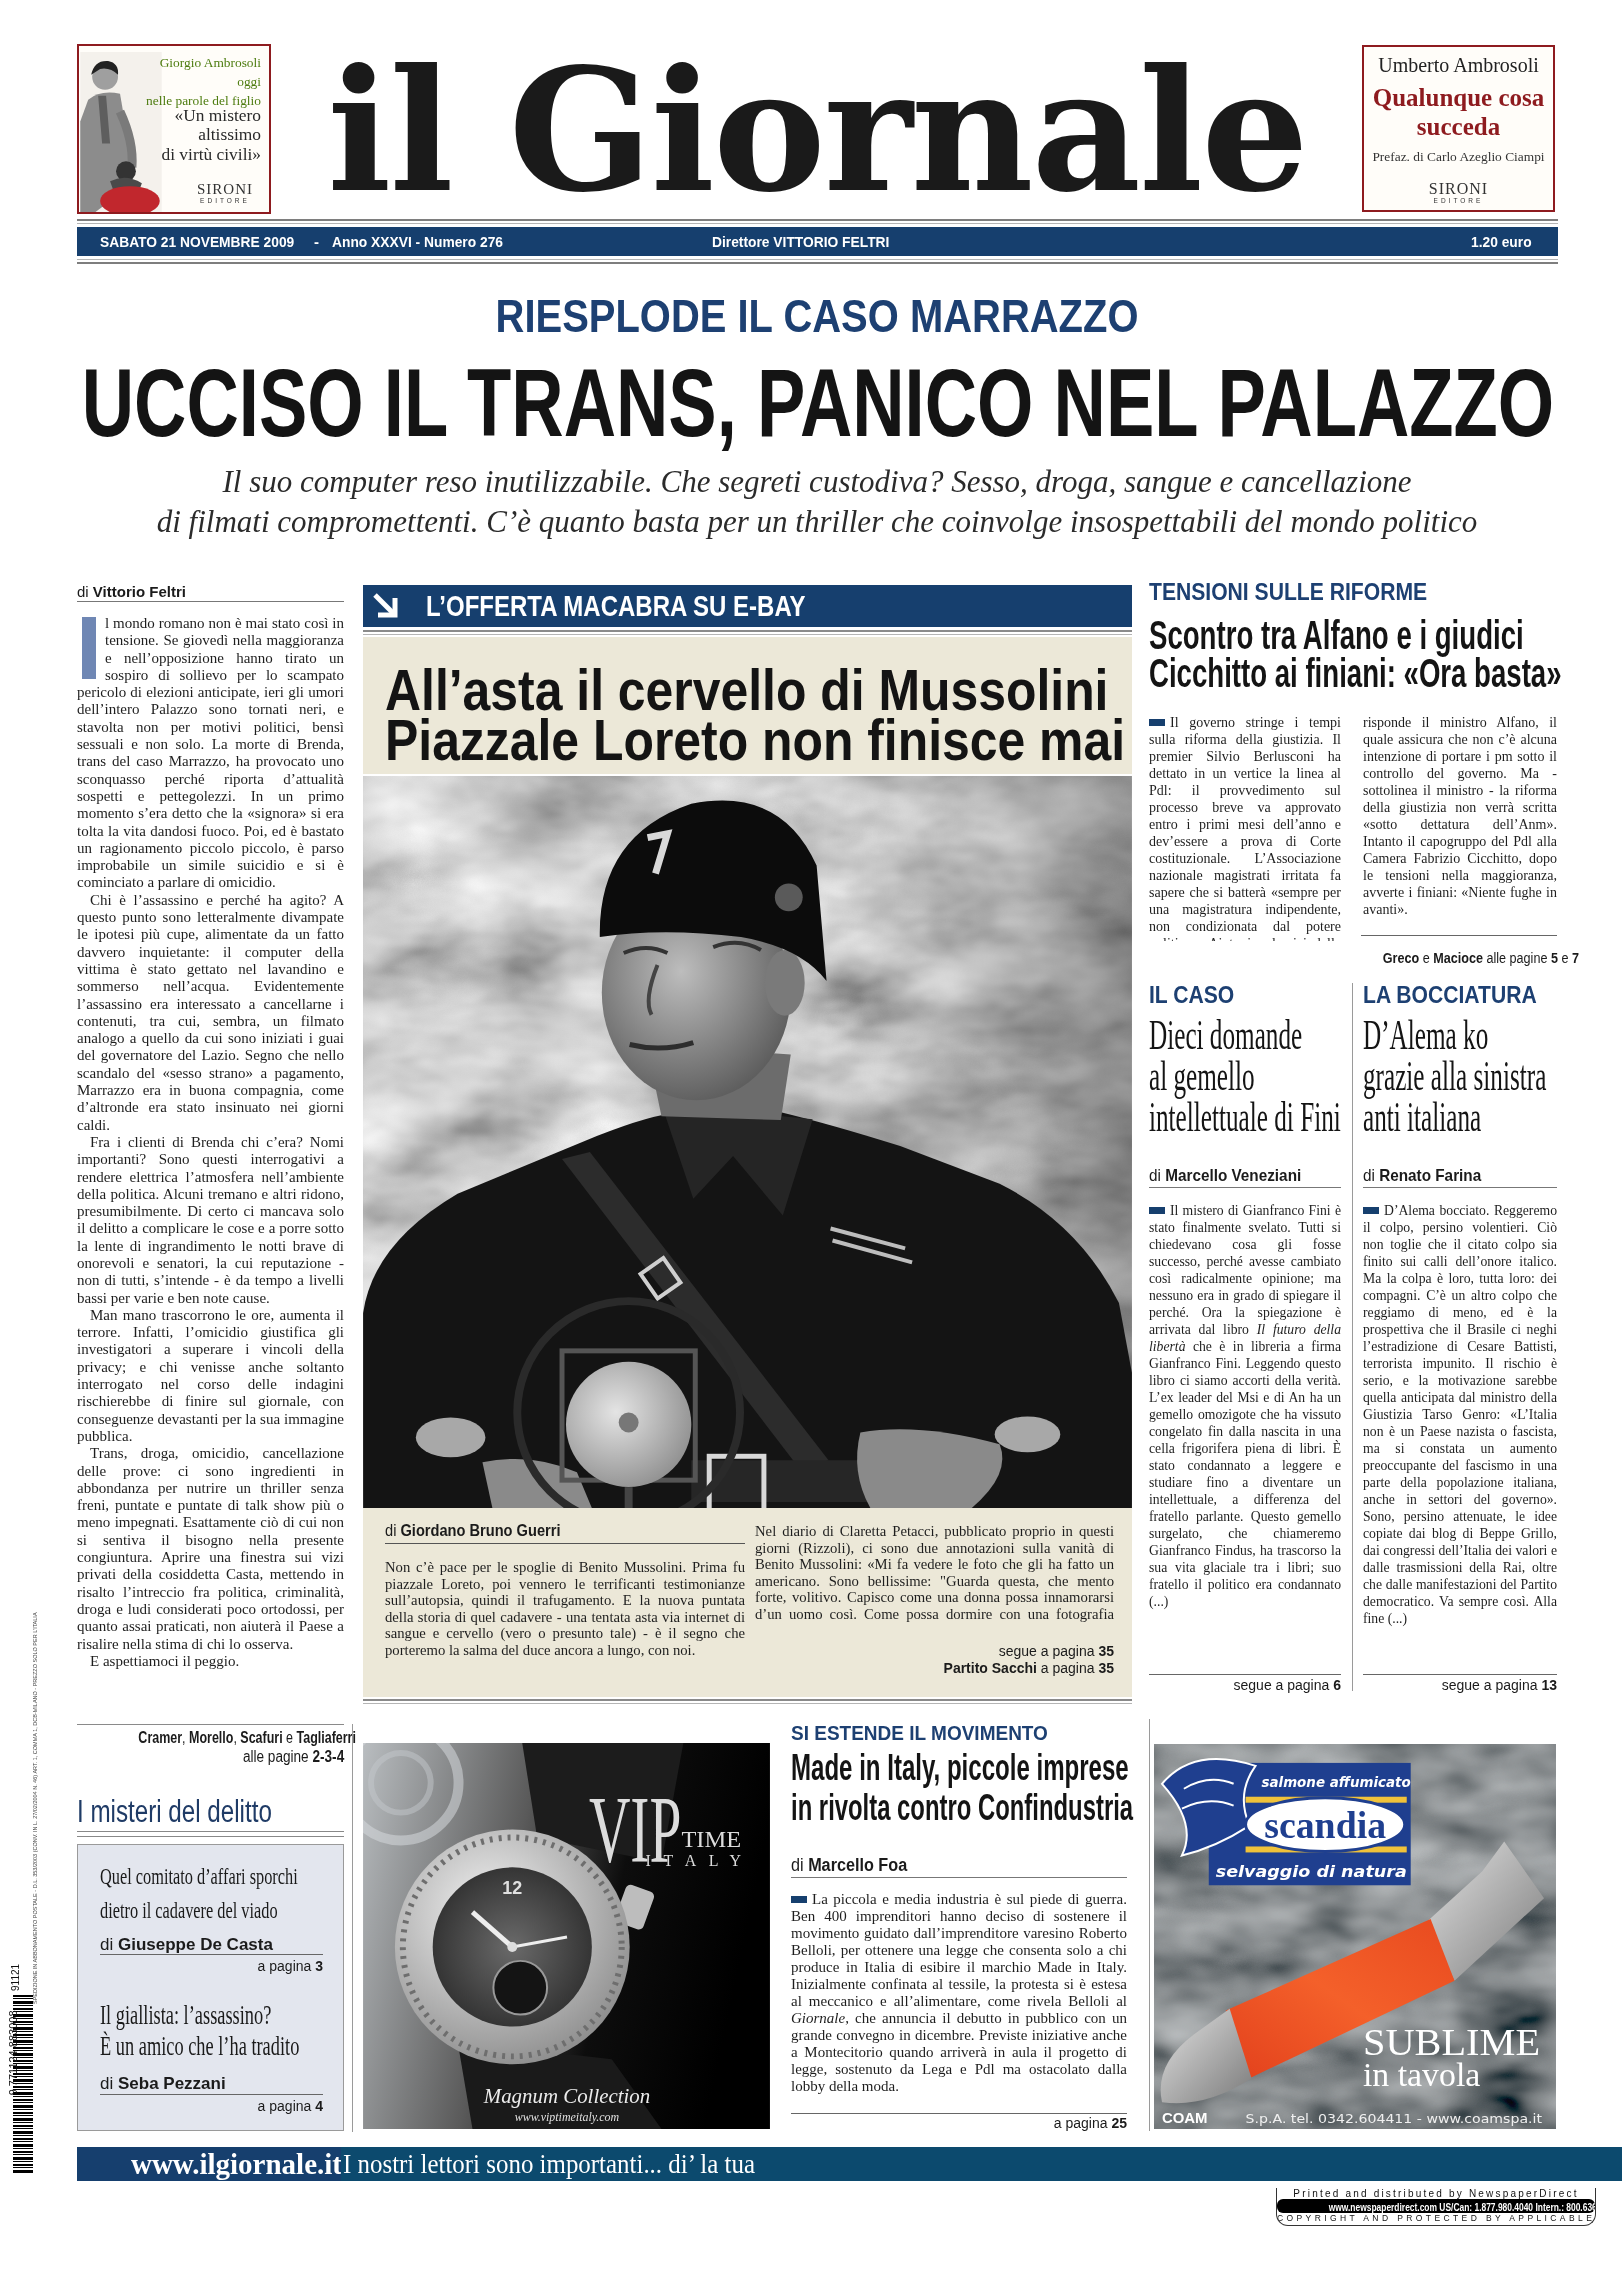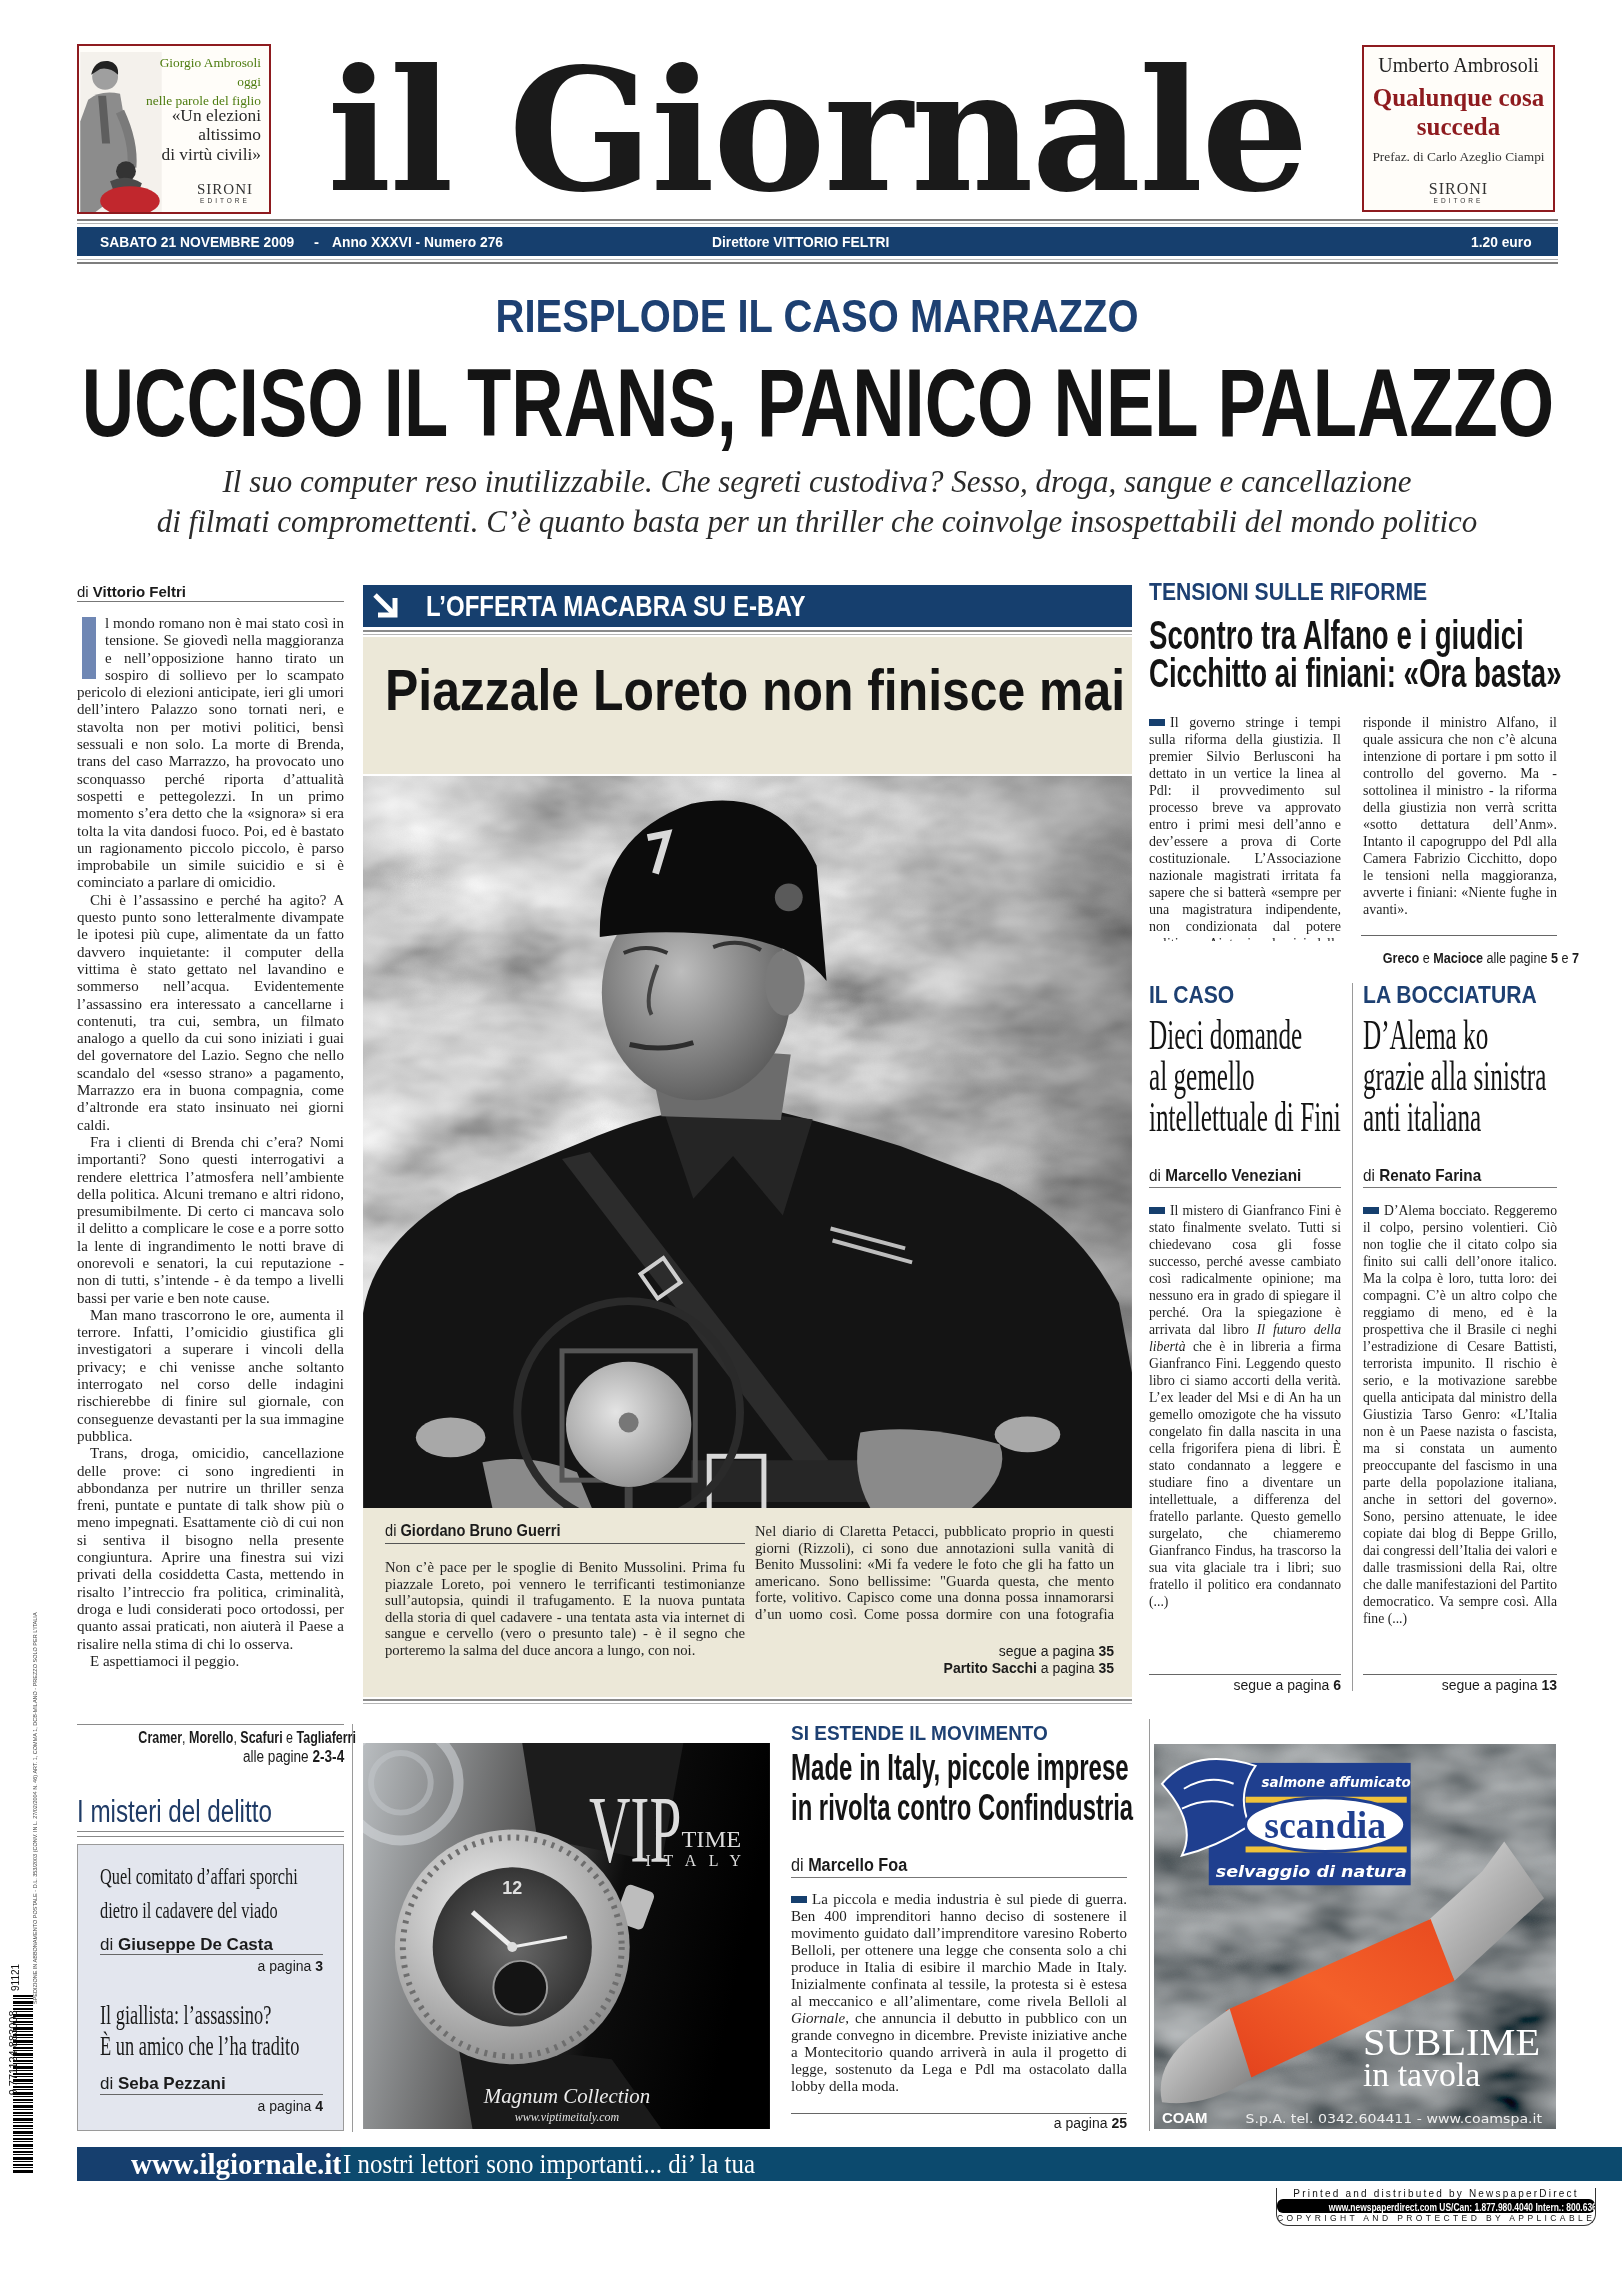--- a/index.html
+++ b/index.html
@@ -41,21 +41,21 @@
     <path d="M40,60 Q54,90 52,116" stroke="#7a7a7a" stroke-width="9" fill="none"></path>
     <circle cx="46" cy="120" r="10" fill="#333"></circle>
     <path d="M30,130 Q46,122 62,132 L58,143 Q46,136 34,141 Z" fill="#4a4a4a"></path>
     <ellipse cx="50" cy="150" rx="30" ry="15" fill="#c1272d"></ellipse>
   </svg>
   <div class="abs" style="right:8px;top:7px;width:124px;text-align:right;color:#4d7c0f;font-size:13.4px;line-height:19px">
     <div>Giorgio Ambrosoli oggi</div>
     <div>nelle parole del figlio</div>
   </div>
   <div class="abs" style="right:8px;top:60px;width:124px;text-align:right;color:#2a2a2a;font-size:17.4px;line-height:19.4px">
-    <div>«Un elezioni</div>
+    <div>«Un mistero</div>
     <div>altissimo</div>
     <div>di virtù civili»</div>
   </div>
   <div class="abs" style="right:9px;top:136px;width:70px;text-align:center;color:#333">
     <div style="font-size:15px;line-height:15px;letter-spacing:1px">SIRONI</div>
     <div class="sans" style="font-size:6.5px;line-height:8px;letter-spacing:3px">EDITORE</div>
   </div>
 </div>
 
 <div class="abs" style="left:0;top:46px;width:1634px;text-align:center;font-family:'DejaVu Serif',serif;font-weight:bold;font-size:169px;line-height:169px;letter-spacing:-2px;color:#1a1a1a;white-space:nowrap">il Giornale</div>
@@ -153,20 +153,21 @@
     <polyline points="24,6 24,23 7,23" fill="none" stroke="#fff" stroke-width="5"></polyline>
   </svg>
   <div class="abs sans b" style="left:63px;top:0;line-height:42px;font-size:30px;color:#fff;white-space:nowrap">
     <span class="sx" style="transform:scaleX(.8)">L’OFFERTA MACABRA SU E-BAY</span>
   </div>
 </div>
 <div class="hr" style="left:363px;top:630px;width:769px;height:2px;background:#8a8a8a"></div>
 <div class="hr" style="left:363px;top:634px;width:769px;background:#b5b5b5"></div>
 <div class="abs" style="left:363px;top:637px;width:769px;height:137px;background:#ece8d8">
   <div class="abs sans b" style="left:22px;top:28px;font-size:58px;line-height:50px;color:#141414">
+    <div><span class="sx" style="transform:scaleX(.86)">All’asta il cervello di Mussolini</span></div>
     <div><span class="sx" style="transform:scaleX(.86)">Piazzale Loreto non finisce mai</span></div>
   </div>
 </div>
 <svg class="abs" style="left:363px;top:776px" width="769" height="732" viewBox="0 0 773 736">
   <defs>
     <filter id="tapestry" x="0" y="0" width="100%" height="100%">
       <feTurbulence type="fractalNoise" baseFrequency="0.007 0.013" numOctaves="4" seed="11"></feTurbulence>
       <feColorMatrix type="matrix" values="0.8 0.8 0 0 -0.22  0.8 0.8 0 0 -0.22  0.8 0.8 0 0 -0.22  0 0 0 0 1"></feColorMatrix>
     </filter>
     <linearGradient id="bgshade" x1="0" y1="0" x2="1" y2="0">

